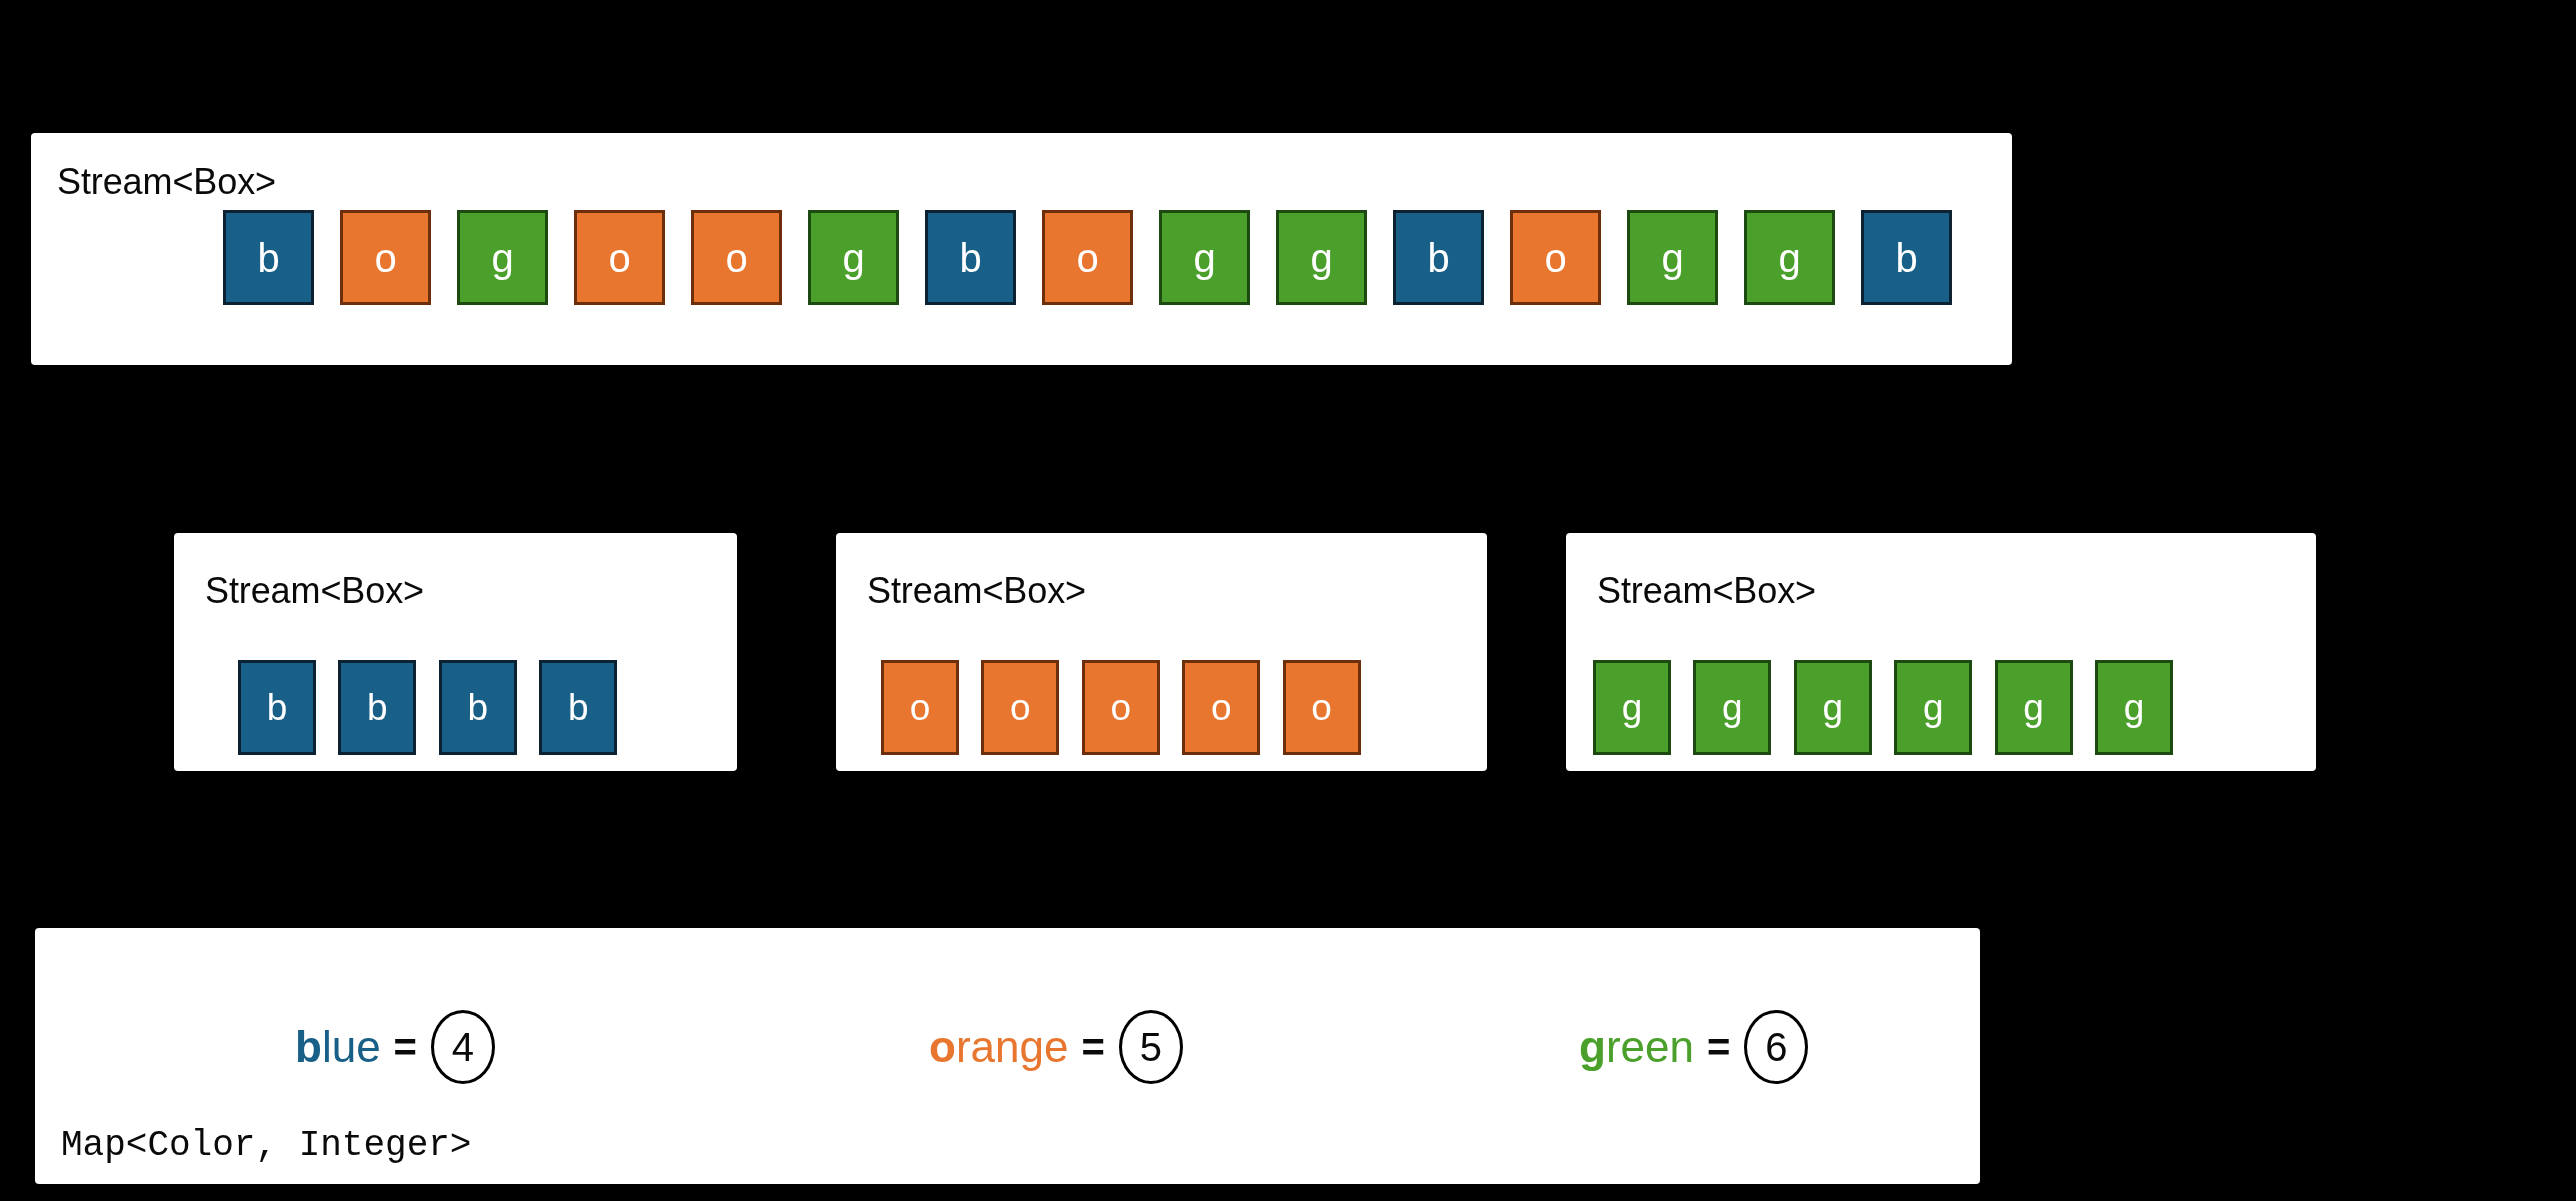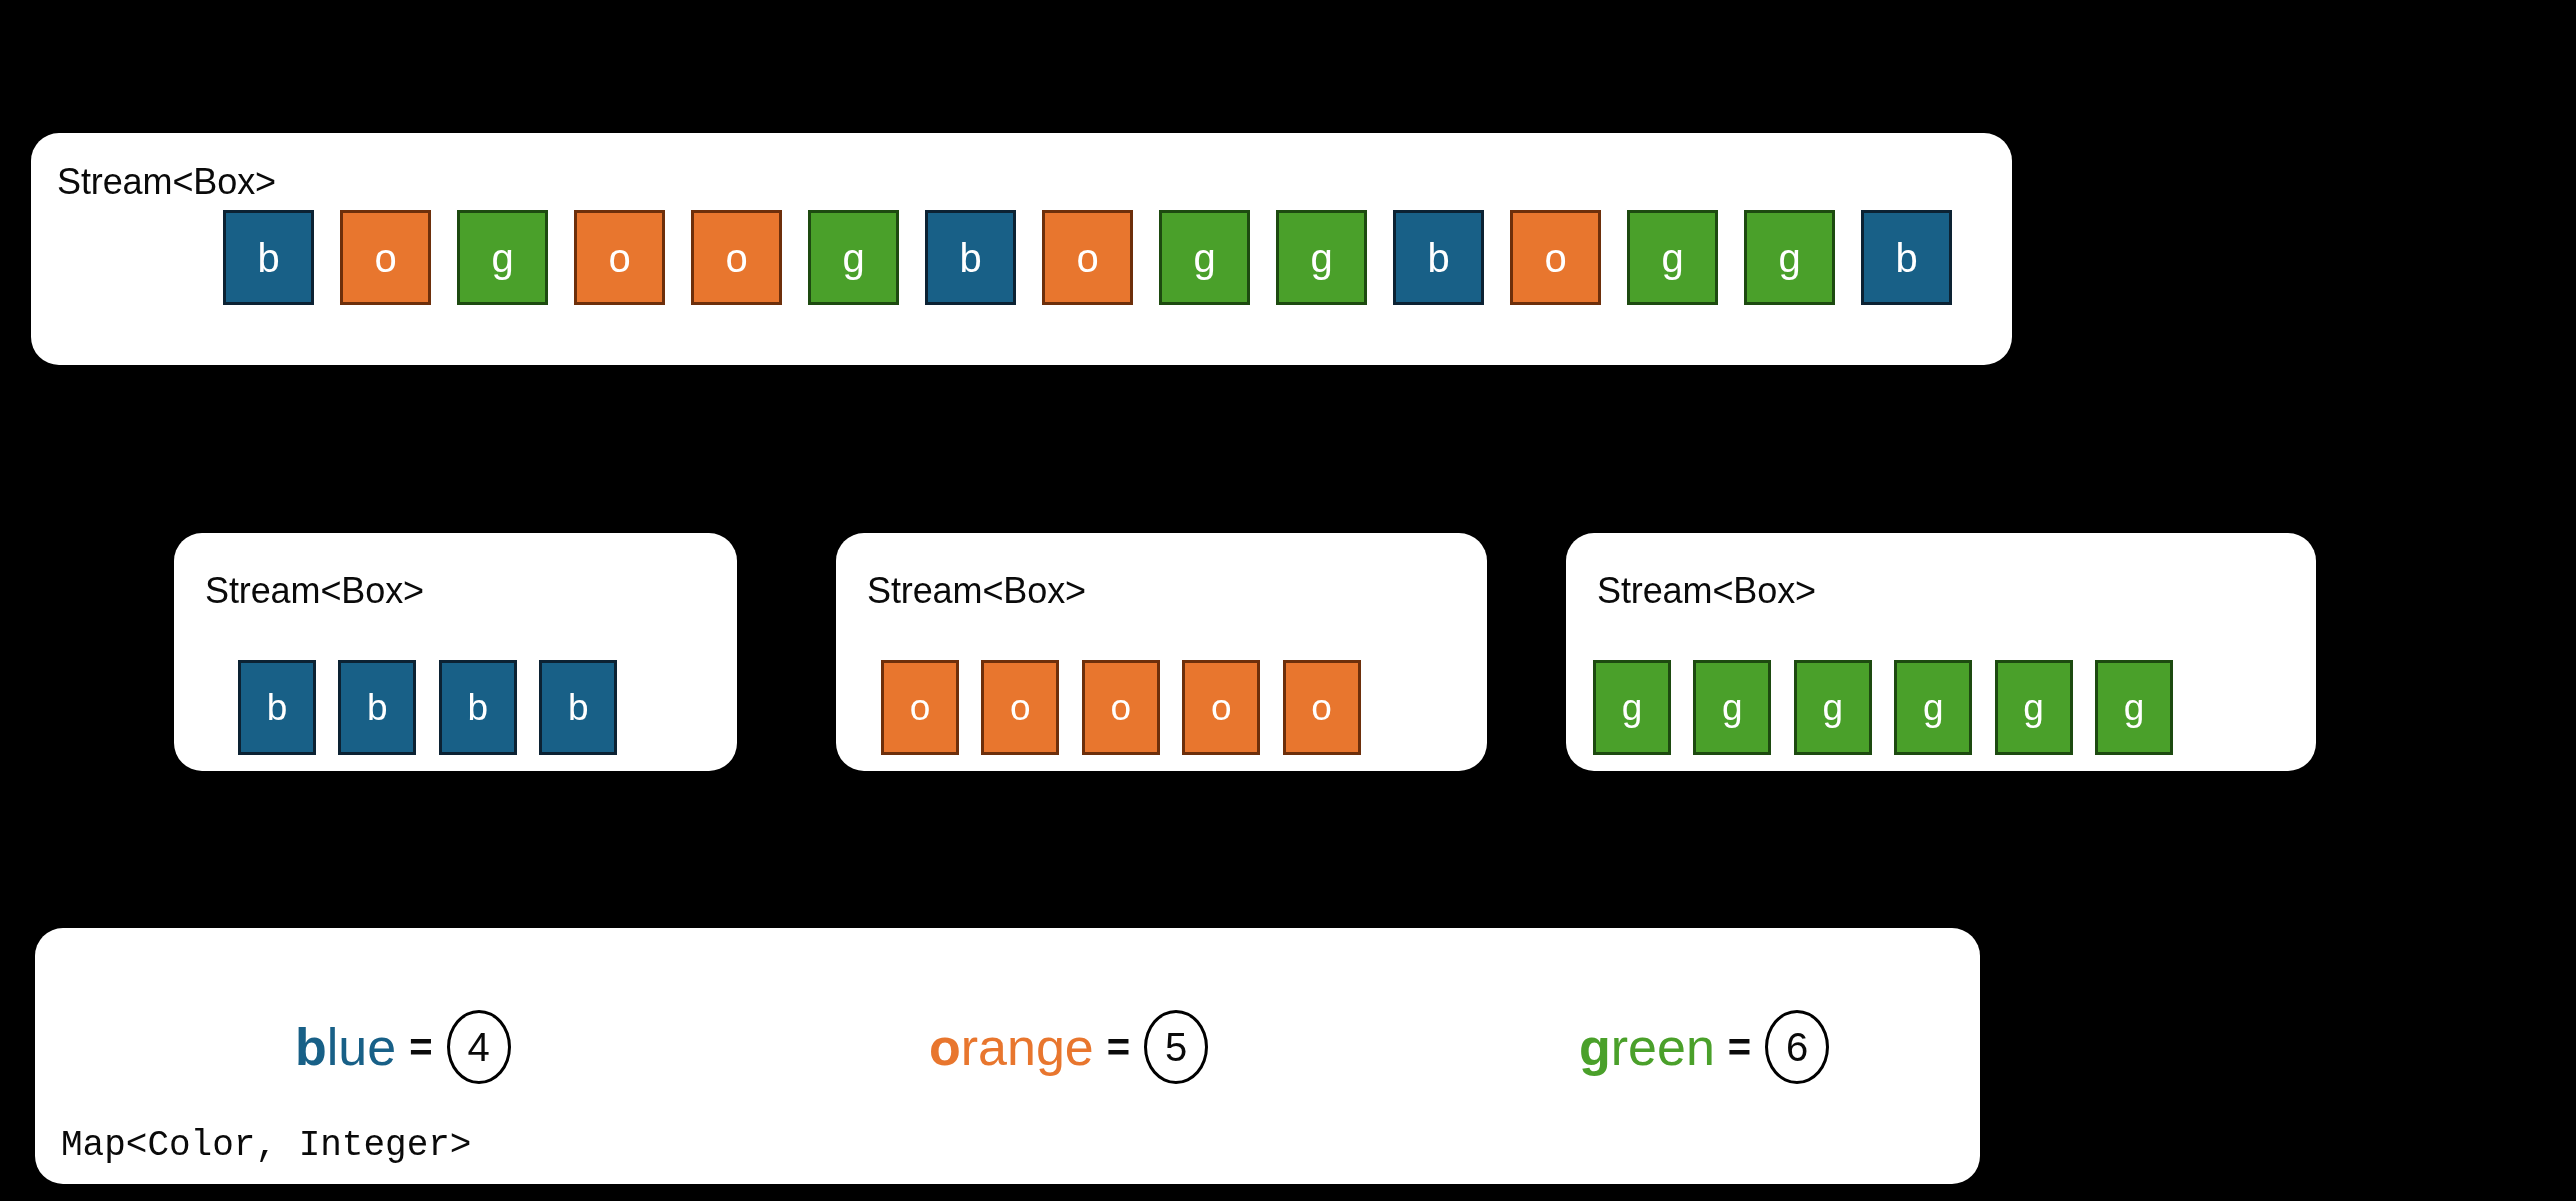--- a/index.html
+++ b/index.html
@@ -13,21 +13,21 @@
     position: relative;
     overflow: hidden;
     font-family: "Liberation Sans", sans-serif;
     -webkit-font-smoothing: antialiased;
   }
 
   
   .panel {
     position: absolute;
     background: #ffffff;
-    border-radius: 28px;
+    border-radius: 4px;
     box-sizing: border-box;
   }
 
   .panel-title {
     position: absolute;
     font-size: 36px;
     line-height: 1;
     color: #0a0a0a;
     font-family: "Liberation Sans", sans-serif;
     white-space: nowrap;
@@ -113,21 +113,21 @@
   }
   .map-entry {
     position: absolute;
     top: 82px;
     display: flex;
     flex-direction: row;
     align-items: center;
     white-space: nowrap;
   }
   .map-entry .key {
-    font-size: 52px;
+    font-size: 44px;
     line-height: 1;
     font-family: "Liberation Sans", sans-serif;
   }
   .map-entry .key .initial { font-weight: bold; }
   .map-entry .eq {
     font-size: 40px;
     line-height: 1;
     color: #0a0a0a;
     font-weight: bold;
     margin: 0 14px 0 13px;

